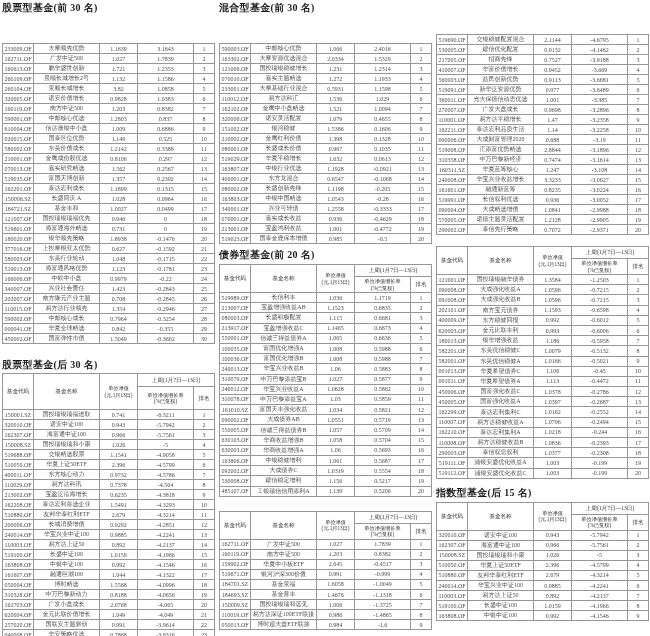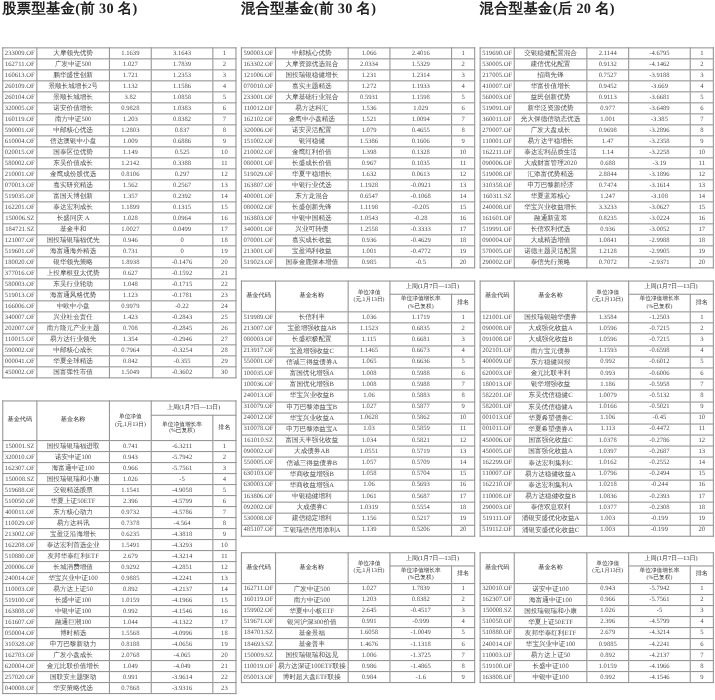--- a/index.html
+++ b/index.html
@@ -7,21 +7,21 @@
     width:650px;height:636px;position:relative;overflow:hidden;
     background:#ffffff;
     font-family:"Liberation Serif","DejaVu Serif",serif;
     color:#3d3d3d;
   }
   .col{position:absolute;top:0;width:212px;}
   #col-left{left:2px;}
   #col-mid{left:219px;}
   #col-right{left:436px;}
   .tbl-title{
-    font-size:13px;font-weight:bold;color:#1f1f1f;
+    font-size:10px;font-weight:bold;color:#1f1f1f;
     letter-spacing:.3px;white-space:nowrap;line-height:9px;
   }
   table{border-collapse:collapse;table-layout:fixed;width:212px;}
   col.c1{width:31px}col.c2{width:66px}col.c3{width:38px}col.c4{width:56px}col.c5{width:21px}
   td,th{
     border:.7px solid #979797;padding:0;margin:0;
     text-align:center;vertical-align:middle;
     white-space:nowrap;overflow:hidden;
   }
   td{font-size:6px;color:#4c4c4c;}
@@ -264,20 +264,21 @@
             <td>450002.OF</td>
             <td class="name-cell">国富弹性市值</td>
             <td>1.5049</td>
             <td>-0.3602</td>
             <td>30</td>
           </tr>
         </tbody>
       </table>
     </section>
   <section class="sec-3">
+      <div class="tbl-title">股票型基金(后 30 名)</div>
       <div class="gap"></div>
       <table>
         <colgroup>
           <col class="c1">
           <col class="c2">
           <col class="c3">
           <col class="c4">
           <col class="c5">
         </colgroup>
         <thead>
@@ -614,20 +615,21 @@
             <td>519023.OF</td>
             <td class="name-cell">国泰金鹿保本增值</td>
             <td>0.985</td>
             <td>-0.5</td>
             <td>20</td>
           </tr>
         </tbody>
       </table>
     </section>
   <section class="sec-4">
+      <div class="tbl-title">债券型基金(前 20 名)</div>
       <div class="gap"></div>
       <table>
         <colgroup>
           <col class="c1">
           <col class="c2">
           <col class="c3">
           <col class="c4">
           <col class="c5">
         </colgroup>
         <thead>
@@ -883,21 +885,20 @@
             <td>0.984</td>
             <td>-1.6</td>
             <td>9</td>
           </tr>
         </tbody>
       </table>
     </section>
 </div>
 <div class="col" id="col-right">
   <section class="sec-2">
-      <div class="tbl-title">混合型基金(后 20 名)</div>
       <div class="gap"></div>
       <table>
         <colgroup>
           <col class="c1">
           <col class="c2">
           <col class="c3">
           <col class="c4">
           <col class="c5">
         </colgroup>
         <tbody>
@@ -1210,20 +1211,21 @@
             <td>519112.OF</td>
             <td class="name-cell">浦银安盛优化收益C</td>
             <td>1.003</td>
             <td>-0.199</td>
             <td>20</td>
           </tr>
         </tbody>
       </table>
     </section>
   <section class="sec-7">
+      <div class="tbl-title">指数型基金(后 15 名)</div>
       <div class="gap"></div>
       <table>
         <colgroup>
           <col class="c1">
           <col class="c2">
           <col class="c3">
           <col class="c4">
           <col class="c5">
         </colgroup>
         <thead>

